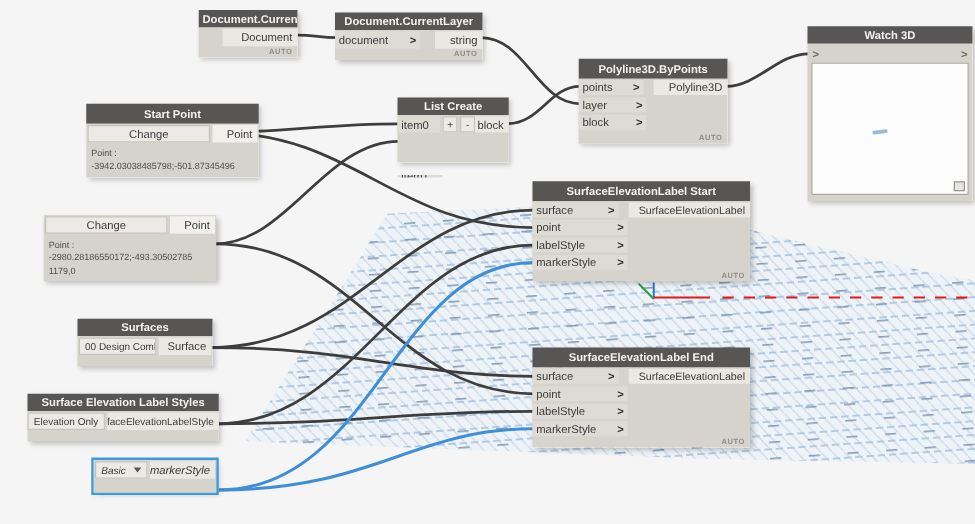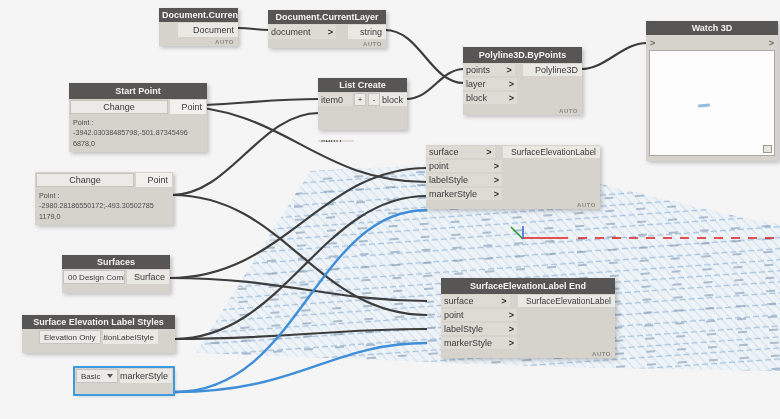--- a/index.html
+++ b/index.html
@@ -116,21 +116,20 @@
     <div class="nbody">
       <div class="prow" style="height:14px;padding:1px 1px;">
         <div class="btn">Change</div>
         <div class="ochip" style="width:28px;background:#f1f0ed;margin-left:2px;">
           <span>Point</span>
         </div>
       </div>
       <div class="preview-text">
         <div>Point :</div>
         <div>-3942.03038485798;-501.87345496</div>
-        <div>6878,0</div>
       </div>
     </div>
   </div>
 
   <div class="node" style="left:35px;top:172px;width:138px;">
     <div class="nbody">
       <div class="prow" style="height:14px;padding:1px 1px;">
         <div class="btn">Change</div>
         <div class="ochip" style="width:28px;background:#f1f0ed;margin-left:2px;">
           <span>Point</span>
@@ -201,20 +200,21 @@
         <span class="wport">&gt;</span>
       </div>
       <div class="watch-preview">
         <div class="watch-glyph"></div>
         <div class="resize-handle"></div>
       </div>
     </div>
   </div>
 
   <div class="node" style="left:426px;top:145px;width:174px;">
+    <div class="ntitle" style="padding:3px;">SurfaceElevationLabel Start</div>
     <div class="nbody">
       <div class="prow" style="height:12px;">
         <div class="ichip" style="width:70px;">
           <span>surface</span>
           <span class="arrow">&gt;</span>
         </div>
         <div class="ochip" style="width:100px;font-size:8.5px;">
           <span>SurfaceElevationLabel</span>
         </div>
       </div>
@@ -233,21 +233,21 @@
       <div class="prow" style="height:12px;">
         <div class="ichip" style="width:70px;">
           <span>markerStyle</span>
           <span class="arrow">&gt;</span>
         </div>
       </div>
       <div class="nfooter">AUTO</div>
     </div>
   </div>
 
-  <div class="node" style="left:441px;top:278px;width:174px;">
+  <div class="node" style="left:426px;top:278px;width:174px;">
     <div class="ntitle" style="padding:3px;">SurfaceElevationLabel End</div>
     <div class="nbody">
       <div class="prow" style="height:12px;">
         <div class="ichip" style="width:70px;">
           <span>surface</span>
           <span class="arrow">&gt;</span>
         </div>
         <div class="ochip" style="width:100px;font-size:8.5px;">
           <span>SurfaceElevationLabel</span>
         </div>
@@ -285,35 +285,35 @@
         <div class="ochip" style="width:34px;margin-left:2px;">
           <span>Surface</span>
         </div>
       </div>
     </div>
   </div>
 
   <div class="node" style="left:22px;top:315px;width:153px;">
     <div class="ntitle">Surface Elevation Label Styles</div>
     <div class="nbody" style="padding-bottom:8px;">
-      <div class="prow" style="height:14px;padding:1px 17px;">
+      <div class="prow" style="height:14px;padding:1px 0;">
         <div class="dropdown small-font" style="width:52px;">
           <span>Elevation Only</span>
           <span class="caret"></span>
         </div>
         <div class="ochip small-font" style="flex:1;margin-left:2px;">
           <span>surfaceElevationLabelStyle</span>
         </div>
       </div>
     </div>
   </div>
 
   <div class="node selected" style="left:75px;top:368px;width:98px;">
     <div class="nbody" style="padding-bottom:10px;">
-      <div class="prow" style="height:14px;padding:1px 1px;">
+      <div class="prow" style="height:14px;padding:1px 1px;font-style:italic;">
         <div class="dropdown small-font" style="width:36px;">
           <span>Basic</span>
           <span class="caret"></span>
         </div>
         <div class="ochip" style="width:50px;margin-left:2px;">
           <span>markerStyle</span>
         </div>
       </div>
     </div>
   </div>

